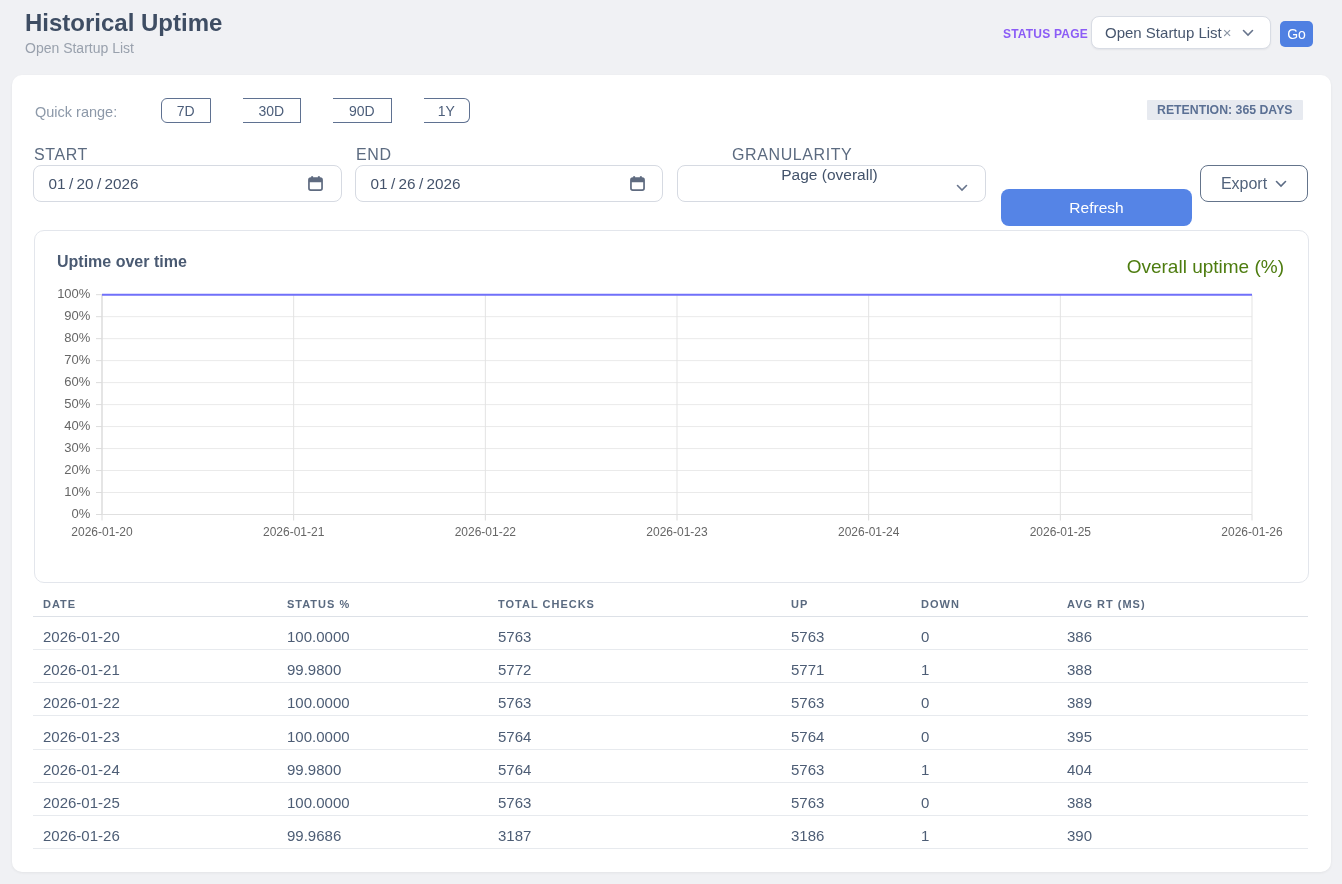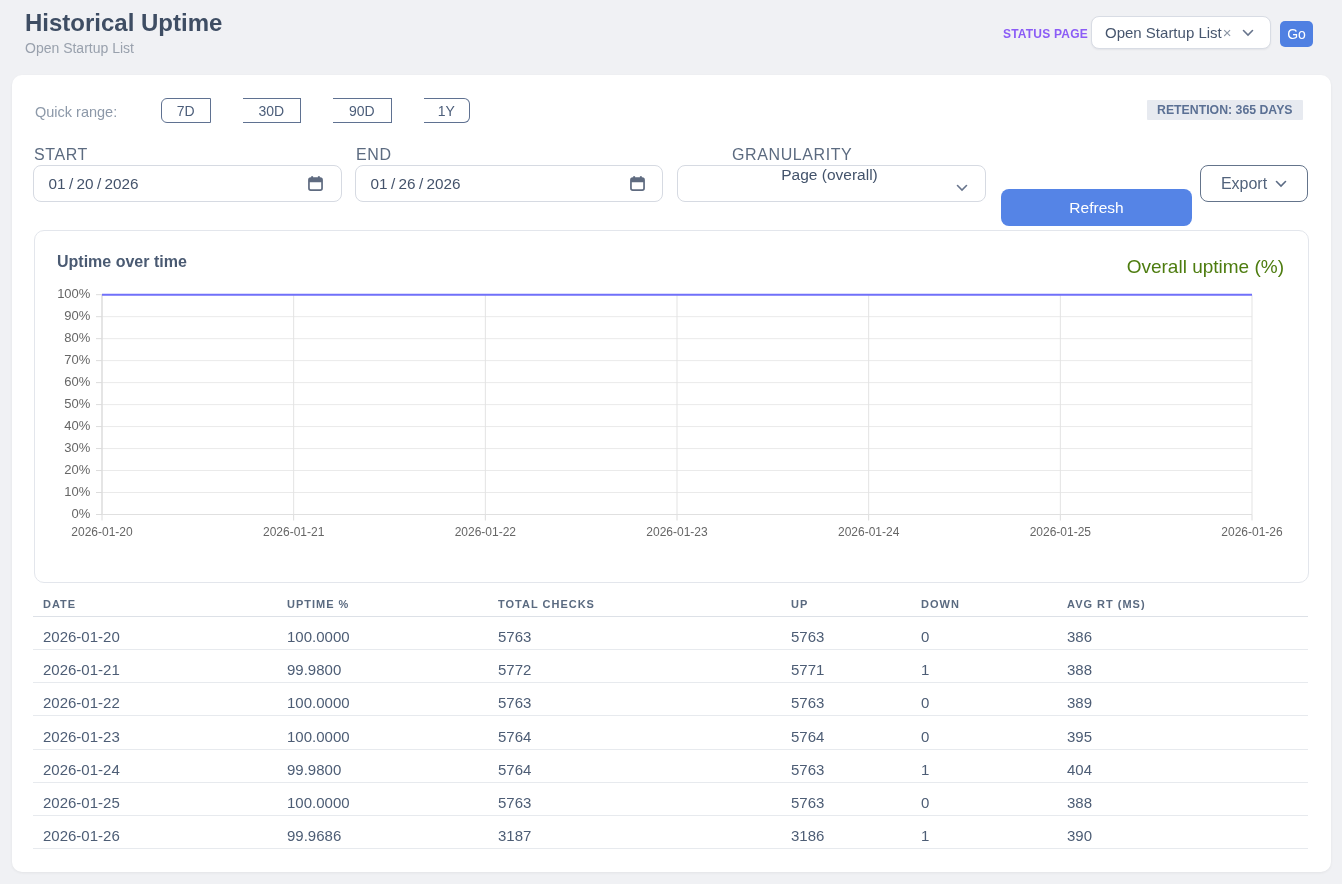--- a/index.html
+++ b/index.html
@@ -174,21 +174,21 @@
           <col style="width:244px">
           <col style="width:211px">
           <col style="width:293px">
           <col style="width:130px">
           <col style="width:146px">
           <col>
         </colgroup>
         <thead>
           <tr>
             <th>DATE</th>
-            <th>UPTIME %</th>
+            <th>STATUS %</th>
             <th>TOTAL CHECKS</th>
             <th>UP</th>
             <th>DOWN</th>
             <th>AVG RT (MS)</th>
           </tr>
         </thead>
         <tbody>
           <tr>
             <td>2026-01-20</td>
             <td>100.0000</td>

